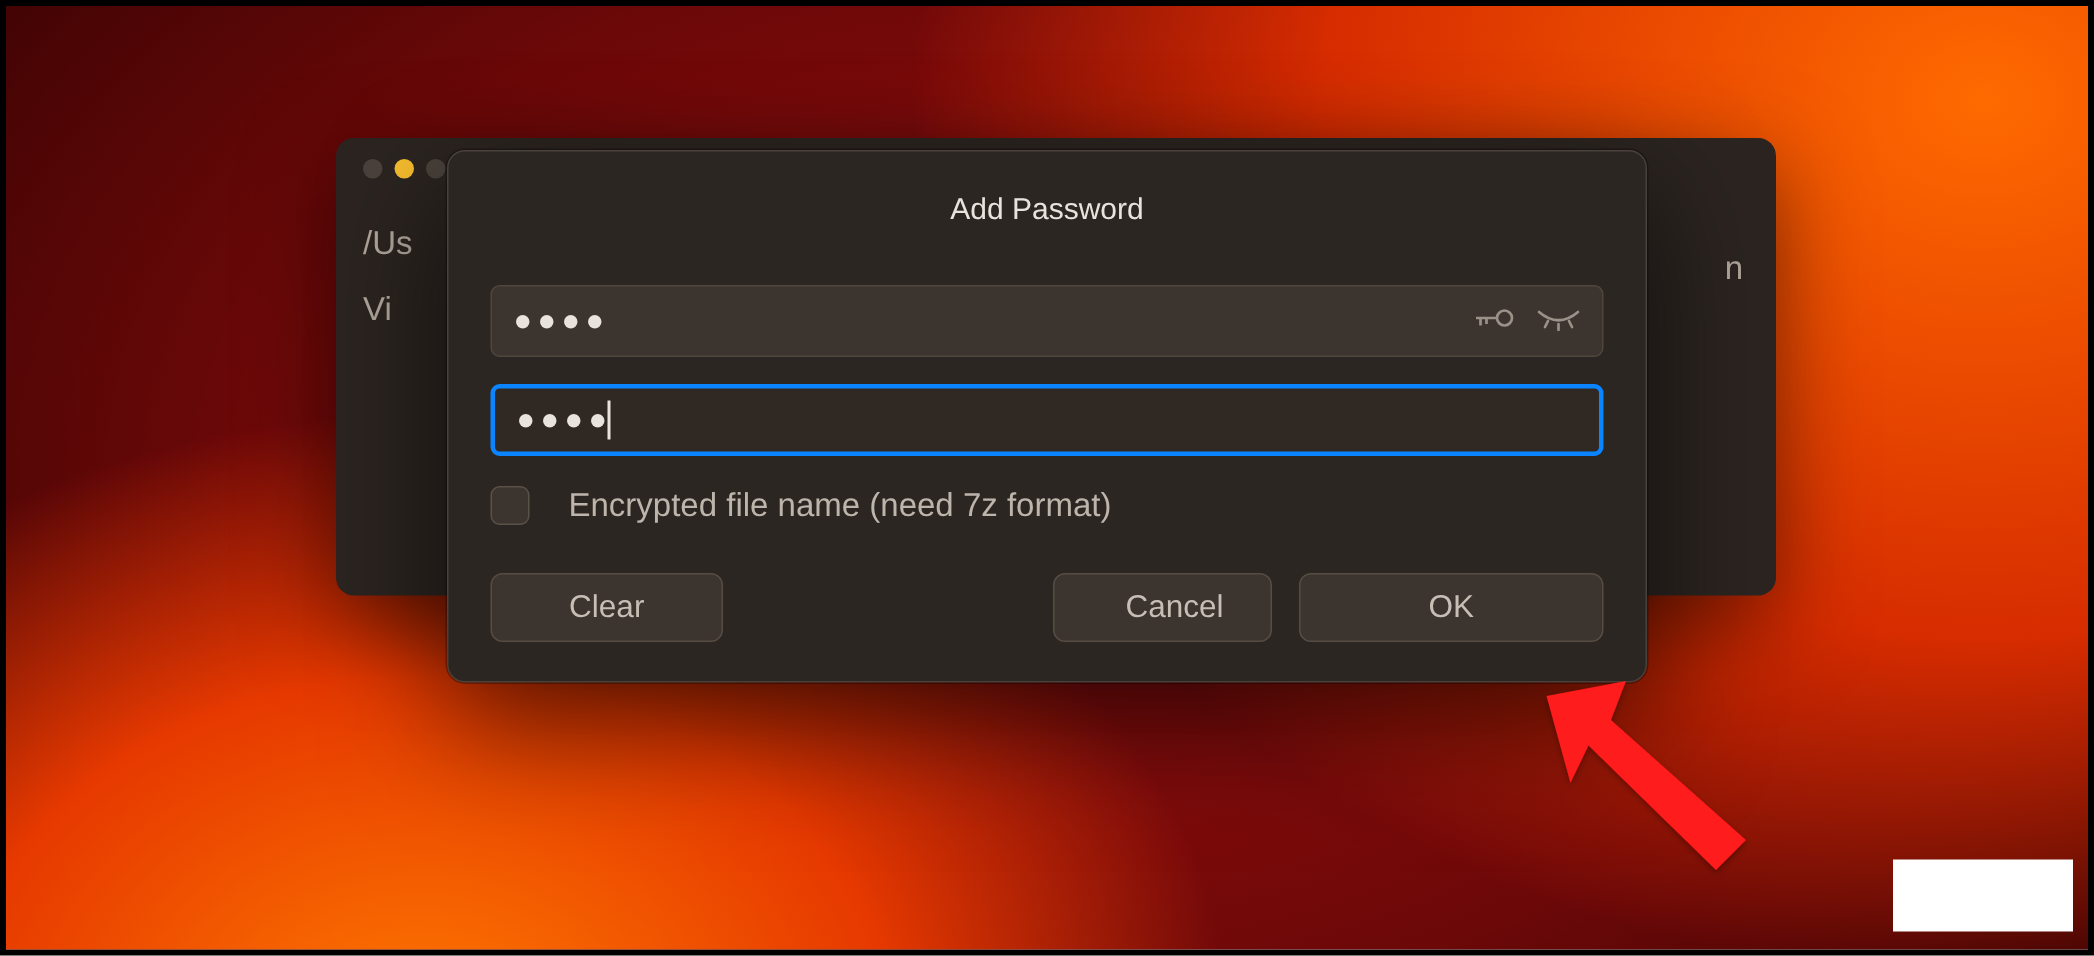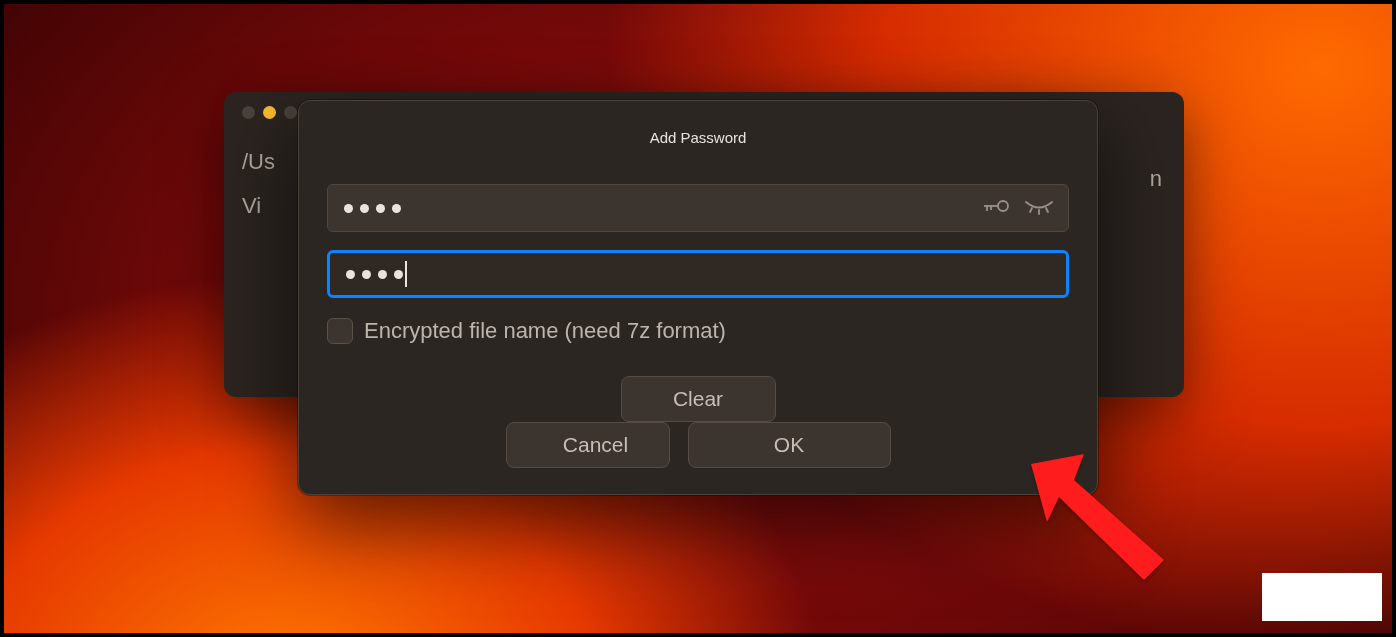--- a/index.html
+++ b/index.html
@@ -72,21 +72,21 @@
       background: #2c2622;
       border: 1px solid #4a413a;
       border-radius: 12px;
       box-shadow: 0 30px 80px rgba(0,0,0,0.6), 0 0 0 1px rgba(0,0,0,0.3);
       padding: 28px 28px 26px 28px;
     }
 
     .modal-title {
       text-align: center;
       color: #e8e3dd;
-      font-size: 15px;
+      font-size: 20px;
       font-weight: 500;
       margin-bottom: 38px;
     }
 
     .password-field {
       position: relative;
       width: 100%;
       height: 48px;
       background: #3c342e;
       border: 1px solid #4f463e;
@@ -130,21 +130,21 @@
     .cursor {
       width: 2px;
       height: 26px;
       background: #e8e3dd;
       margin-left: 2px;
     }
 
     .checkbox-row {
       display: flex;
       align-items: center;
-      gap: 11px;
+      gap: 26px;
       margin-top: 20px;
       margin-bottom: 32px;
     }
 
     .checkbox {
       width: 26px;
       height: 26px;
       background: #3c342e;
       border: 1px solid #5a5148;
       border-radius: 6px;
@@ -152,41 +152,40 @@
 
     .checkbox-label {
       color: #bdb4ab;
       font-size: 22px;
     }
 
     .button-row {
       display: flex;
       justify-content: space-between;
       align-items: center;
-      flex-direction: column;
     }
 
     .button-group-right {
       display: flex;
       gap: 18px;
     }
 
     .btn {
       background: #3c342e;
       border: 1px solid #564c43;
       border-radius: 8px;
       color: #c7beb5;
       font-size: 21px;
       padding: 10px 0;
       text-align: center;
       cursor: pointer;
     }
 
     .btn-clear { width: 155px; }
-    .btn-cancel { width: 164px; padding-left: 16px; }
+    .btn-cancel { width: 146px; padding-left: 16px; }
     .btn-ok { width: 203px; }
 
     .arrow-annotation {
       position: absolute;
       left: 1015px;
       top: 438px;
       pointer-events: none;
     }
 
     .watermark {

